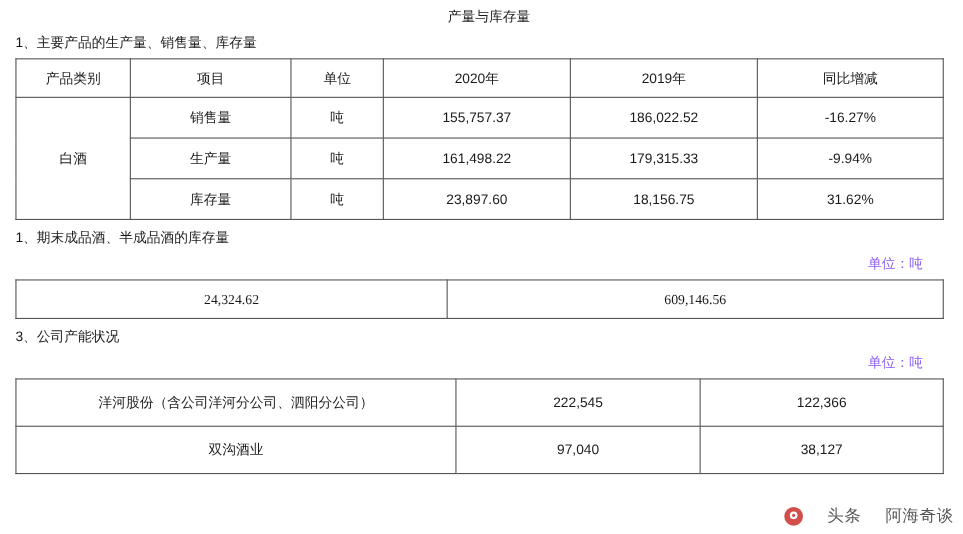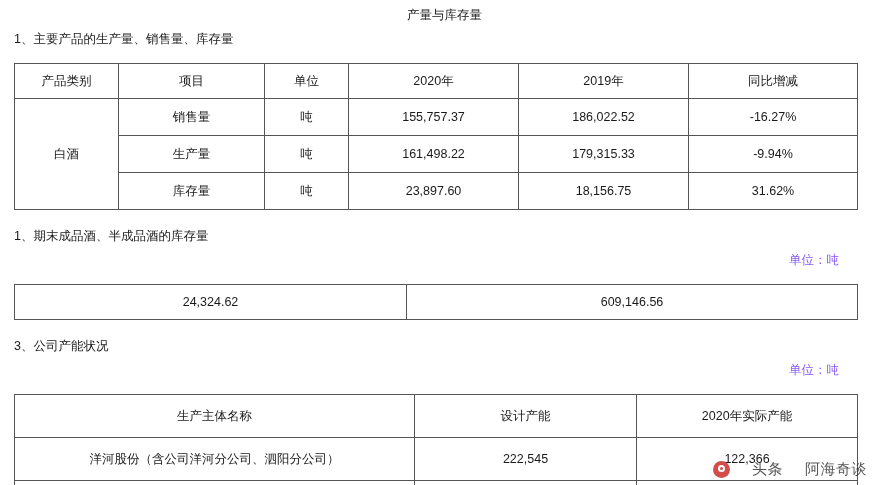--- a/index.html
+++ b/index.html
@@ -37,21 +37,21 @@
   }
   .unit-note {
     font-size: 12.5px;
     text-align: right;
     padding: 2px 36px 5px 0;
     color: #8b5cf6;
   }
   table {
     border-collapse: collapse;
     table-layout: fixed;
-    margin: 10px 14px;
+    margin: 0 14px;
     width: 843px;
     font-size: 12.5px;
   }
   table.t1 td, table.t1 th {
     border: 1px solid #555;
   }
   table.t2 td, table.t2 th {
     border: 1px solid #555;
   }
   table.t3 td, table.t3 th {
@@ -73,21 +73,21 @@
   .t1 col.c4 { width: 170px; }
   .t1 col.c5 { width: 169px; }
   .t1 tr.hdr td { padding: 7px 4px; }
   .t1 td.rowspan-cell { font-size: 12.5px; }
   .t1 tr.body td { padding: 8px 4px; }
 
   
   .t2 col.h0 { width: 392px; }
   .t2 col.h1 { width: 451px; }
   .t2 tr.hdr td { padding: 8px 4px; }
-  .t2 tr.body td { padding: 7px 0; }
+  .t2 tr.body td { padding: 7px 0; font-family: Liberation Serif, serif; }
 
   
   .t3 col.g0 { width: 400px; }
   .t3 col.g1 { width: 222px; }
   .t3 col.g2 { width: 221px; }
   .t3 tr.hdr td { padding: 11px 4px; }
   .t3 tr.body td { padding: 11px 20px; }
   .t3 td.namecell { padding-left: 10px; }
 
   .watermark {
@@ -196,25 +196,20 @@
   <div class="section-heading">3、公司产能状况</div>
   <div class="unit-note">单位：吨</div>
 
   <table class="t3">
     <colgroup>
       <col class="g0">
         <col class="g1">
         <col class="g2">
     </colgroup>
     <tbody>
-      <tr class="hdr">
-        <td>生产主体名称</td>
-        <td>设计产能</td>
-        <td>2020年实际产能</td>
-      </tr>
       <tr class="body">
         <td class="namecell">洋河股份（含公司洋河分公司、泗阳分公司）</td>
         <td>222,545</td>
         <td>122,366</td>
       </tr>
       <tr class="body">
         <td class="namecell">双沟酒业</td>
         <td>97,040</td>
         <td>38,127</td>
       </tr>

